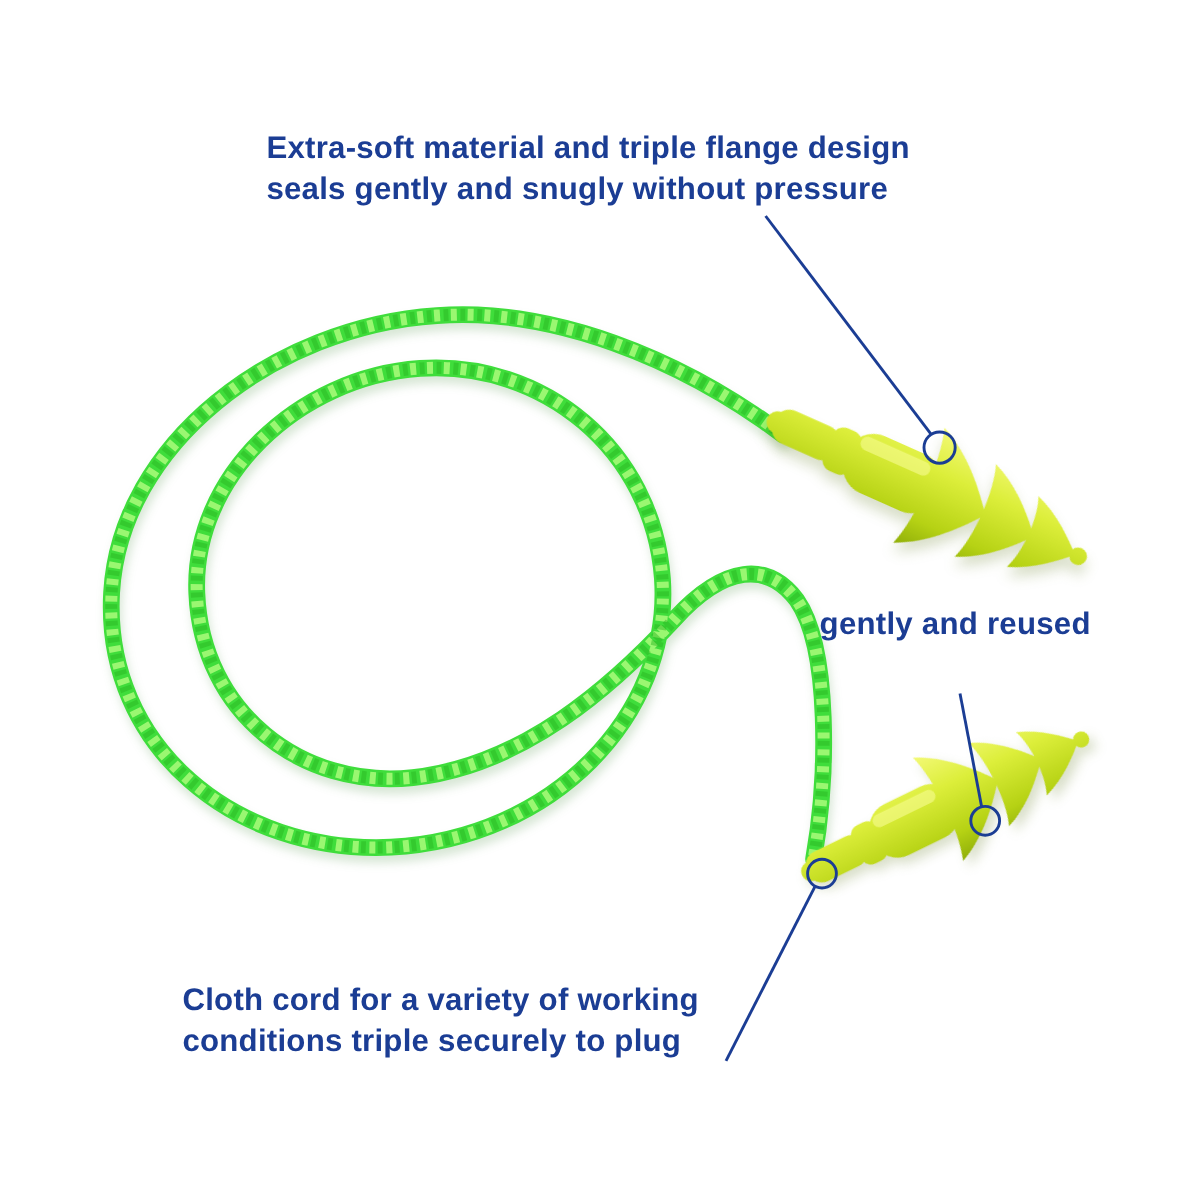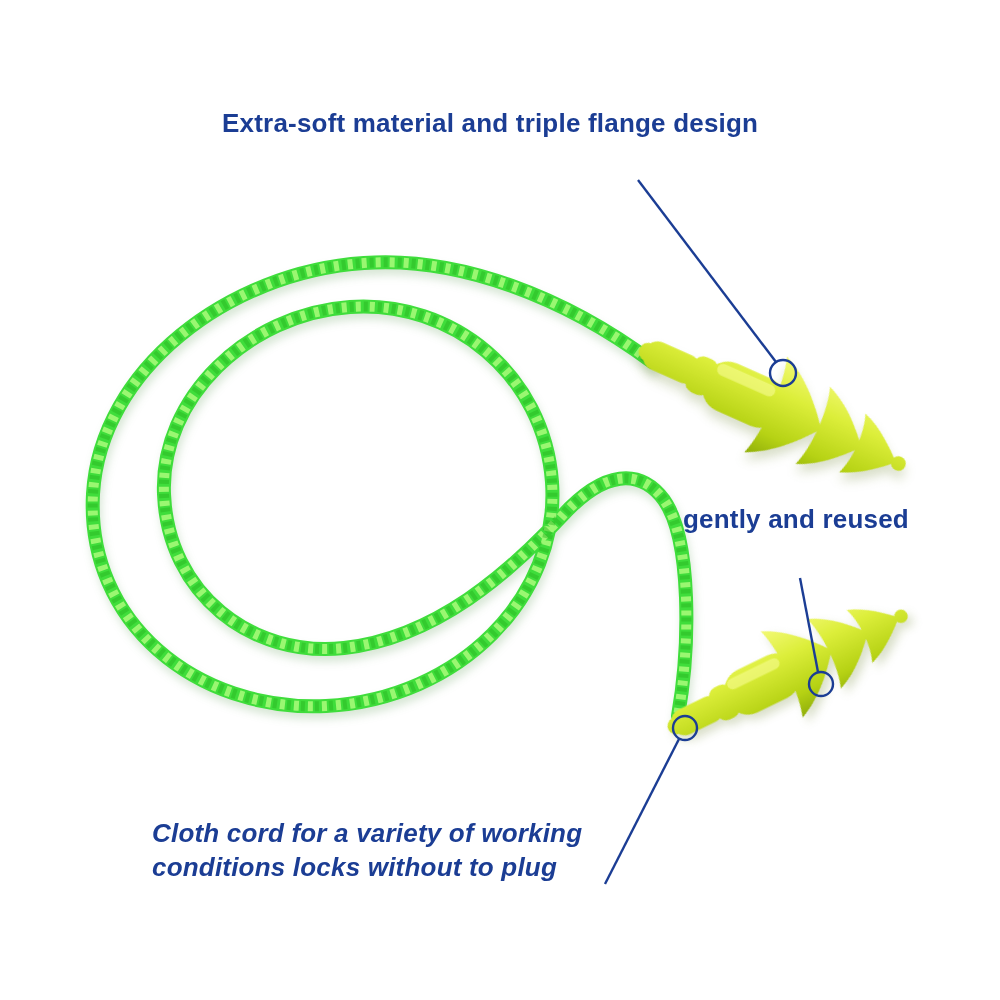--- a/index.html
+++ b/index.html
@@ -25,21 +25,21 @@
     position: absolute;
     color: var(--annotation, #1b3d94);
     font-weight: 700;
     font-size: 26px;
     line-height: 34px;
     letter-spacing: 0.2px;
     white-space: nowrap;
   }
   .annotation-top    { left: 222px; top: 106px; }
   .annotation-middle { left: 683px; top: 502px; }
-  .annotation-bottom { left: 152px; top: 816px; font-style: italic; }
+  .annotation-bottom { left: 152px; top: 816px; }
 
   .cord-main {
     stroke: var(--cord, #3fdd3b);
     stroke-width: 14;
     fill: none;
     stroke-linecap: round;
     stroke-linejoin: round;
   }
   .cord-highlight {
     stroke: var(--cord-highlight, #b9ff84);
@@ -152,24 +152,25 @@
 
     <line class="leader-line" x1="800" y1="578" x2="818" y2="672"></line>
     <circle class="callout-circle" cx="821" cy="684" r="12"></circle>
 
     <line class="leader-line" x1="605" y1="884" x2="679" y2="739"></line>
     <circle class="callout-circle" cx="685" cy="728" r="12"></circle>
   </svg>
 
   <div class="annotation annotation-top">
     <div>Extra-soft material and triple flange design</div>
+    <div>seals gently and snugly without pressure</div>
   </div>
 
   <div class="annotation annotation-middle">
     <div>gently and reused</div>
   </div>
 
   <div class="annotation annotation-bottom">
     <div>Cloth cord for a variety of working</div>
-    <div>conditions locks without to plug</div>
+    <div>conditions triple securely to plug</div>
   </div>
 
 </div>
 
 </body></html>

